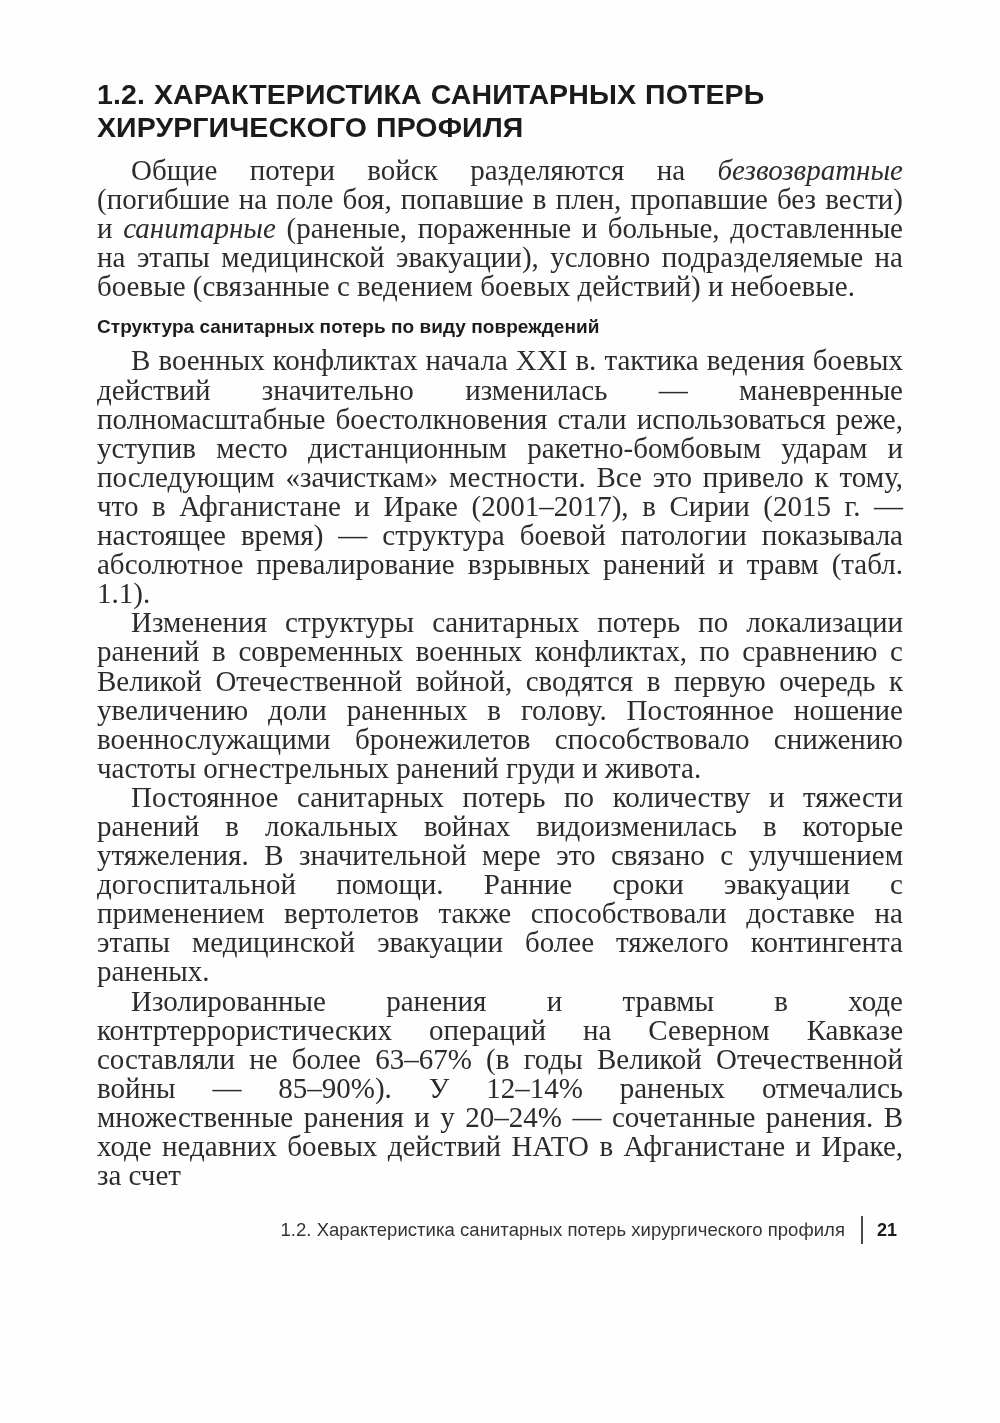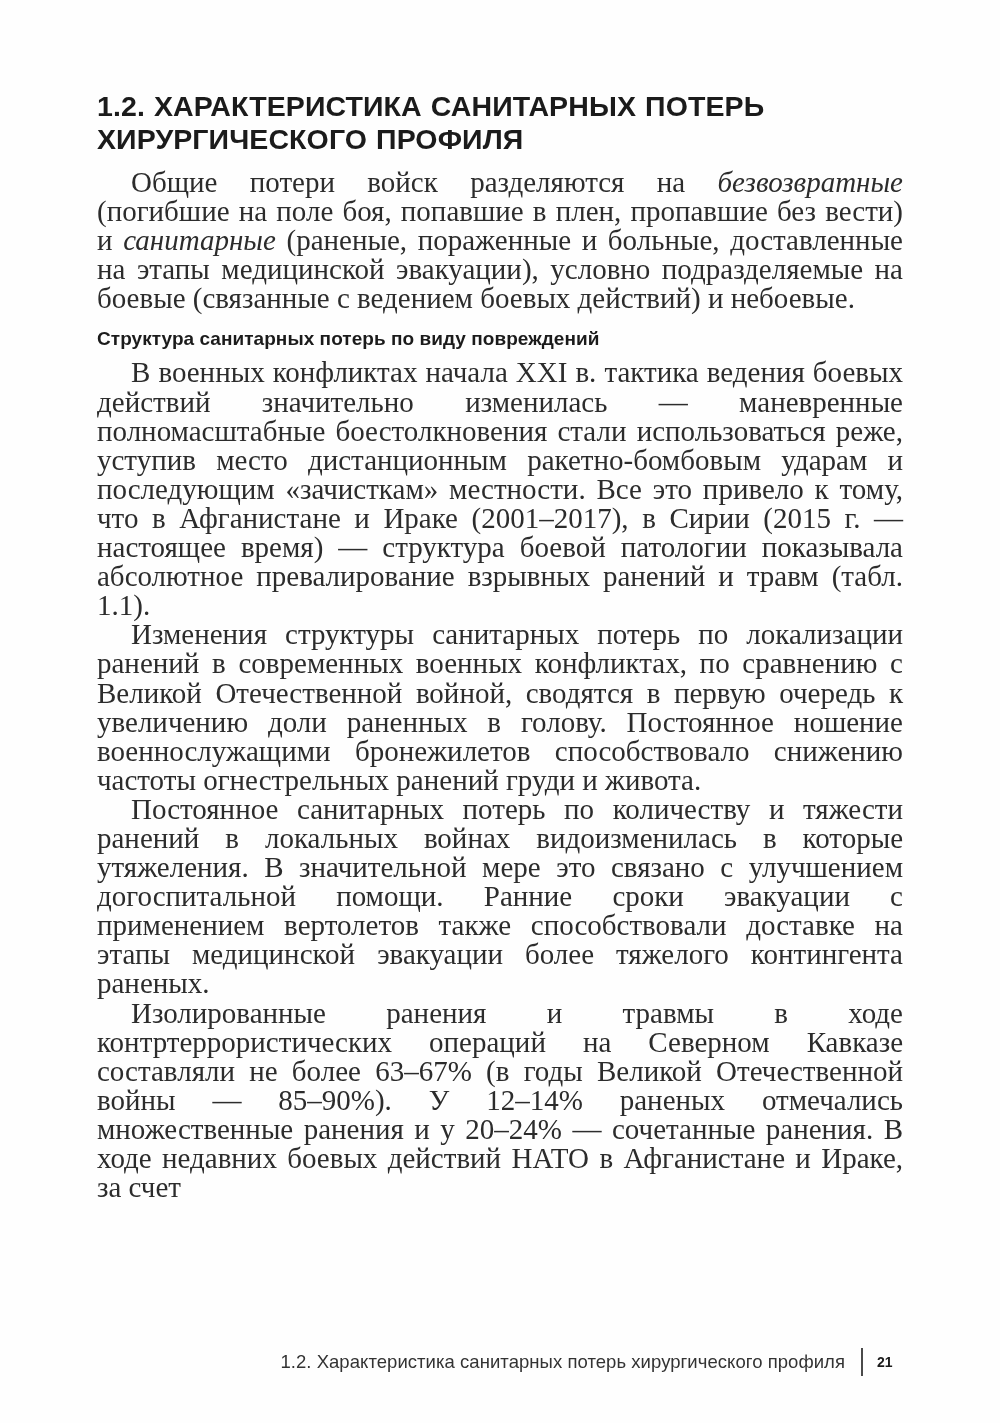--- a/index.html
+++ b/index.html
@@ -13,21 +13,21 @@
     width: 1000px;
     height: 1423px;
     margin: 0 auto;
     background: #fefefe;
     box-sizing: border-box;
     overflow: hidden;
   }
   .content {
     position: absolute;
     left: 97px;
-    top: 90px;
+    top: 78px;
     width: 806px;
   }
 
   
   .chapter-title {
     font-family: "Liberation Sans", sans-serif;
     font-weight: bold;
     font-size: 28.5px;
     line-height: 33px;
     letter-spacing: 0.1px;
@@ -72,21 +72,21 @@
     color: #1b1b1b;
     margin: 13px 0 6px 0;
     text-indent: 0;
     letter-spacing: 0.05px;
   }
 
   
   .footer {
     position: absolute;
     left: 97px;
-    top: 1348px;
+    top: 1216px;
     width: 806px;
     display: flex;
     align-items: center;
     justify-content: flex-end;
     gap: 0;
   }
   .footer-title {
     font-family: "Liberation Sans", sans-serif;
     font-size: 18.5px;
     line-height: 22px;
@@ -97,21 +97,21 @@
   .footer-rule {
     width: 2px;
     height: 28px;
     background: #4a4a4a;
     margin: 0 14px 0 16px;
     flex: none;
   }
   .footer-page {
     font-family: "Liberation Sans", sans-serif;
     font-weight: bold;
-    font-size: 14px;
+    font-size: 18px;
     line-height: 22px;
     color: #1b1b1b;
     min-width: 26px;
     text-align: left;
   }
 </style>
 </head>
 <body>
 
 <div class="page">

